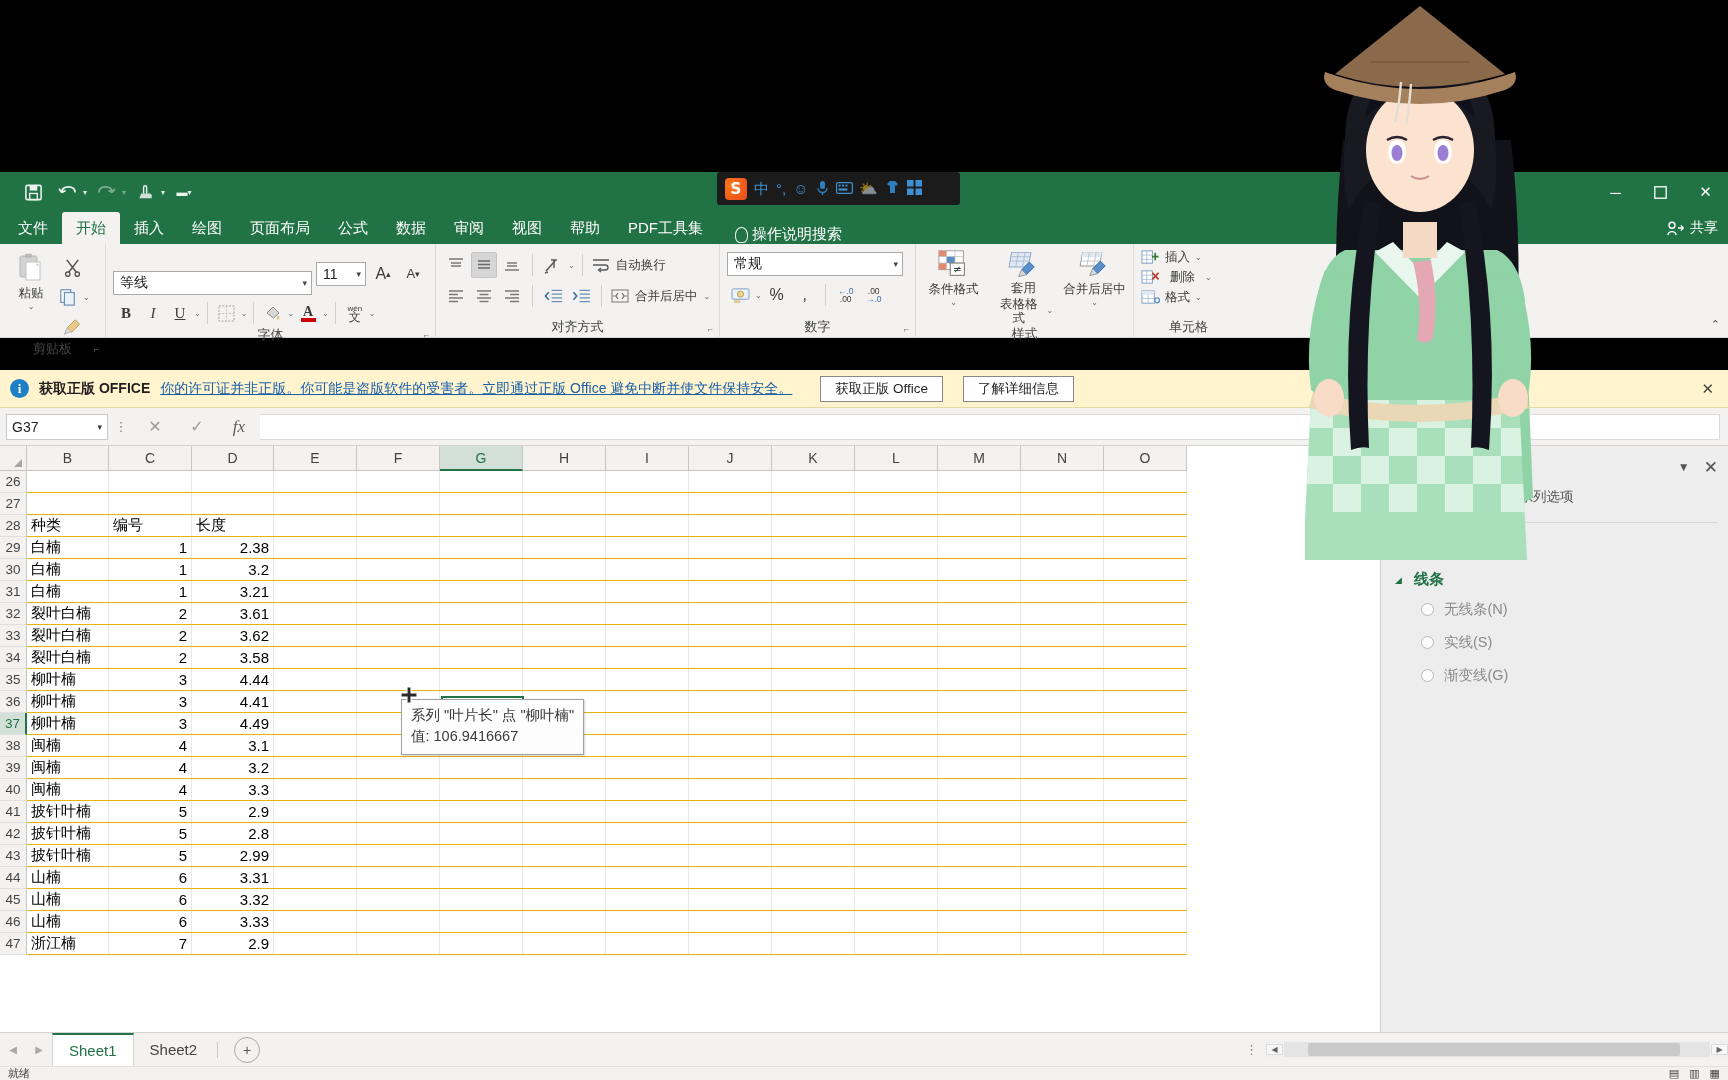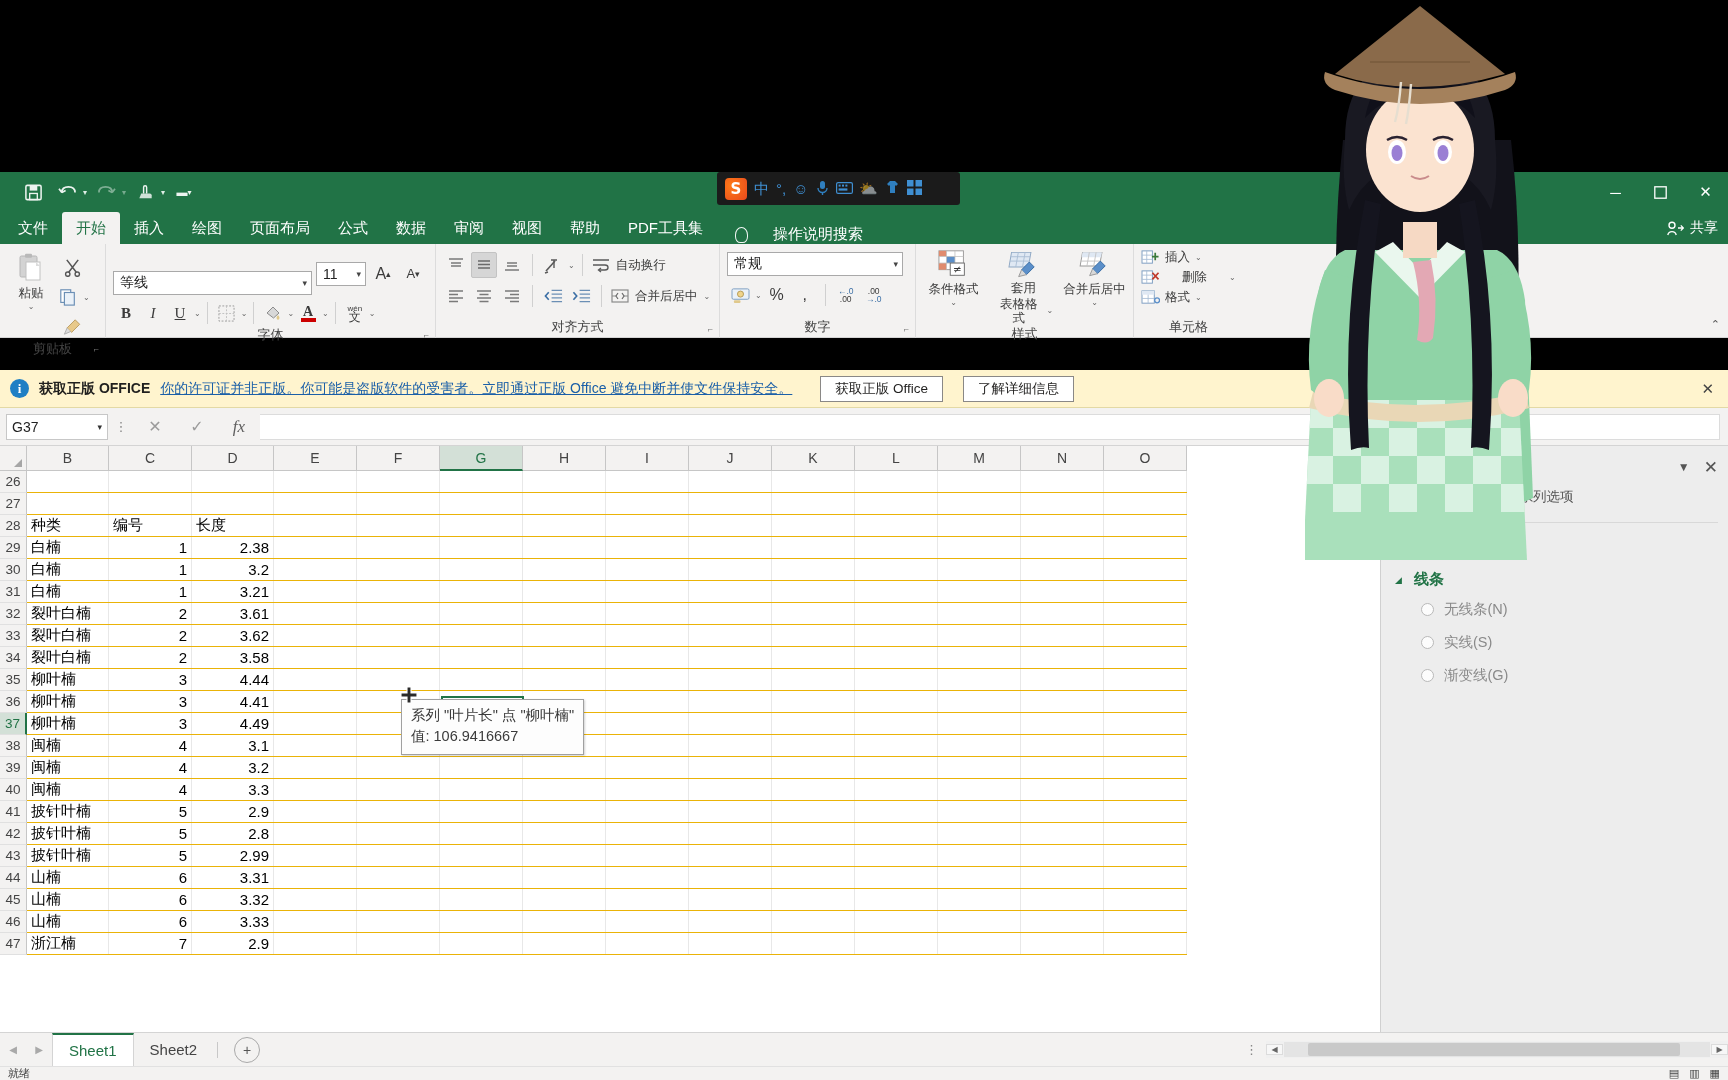--- a/index.html
+++ b/index.html
@@ -47,21 +47,21 @@
   }
   .tab {
     height:32px; padding:0 14px; color:#fff; font-size:15px;
     display:flex; align-items:center; white-space:nowrap;
   }
   .tab.active { background:#f3f2f1; color:#217346; font-weight:normal; border-radius:3px 3px 0 0; }
   .tabstrip-right {
     position:absolute; right:10px; top:212px; height:32px; display:flex; align-items:center; gap:6px;
     color:#fff; font-size:14px;
   }
-  .tell-me { display:flex; align-items:center; gap:25px; color:#fff; font-size:15px; margin-left:18px; }
+  .tell-me { display:flex; align-items:center; gap:4px; color:#fff; font-size:15px; margin-left:18px; }
   .bulb {
     width:13px; height:16px; border:1.6px solid #fff; border-radius:50% 50% 40% 40%;
     position:relative; opacity:.95;
   }
   .bulb::after{ content:""; position:absolute; left:3px; bottom:-4px; width:5px; height:3px; border-bottom:1.6px solid #fff; }
 
   
   .ribbon {
     position:absolute; left:0; top:244px; width:1728px; height:94px;
     background:#f3f2f1; border-bottom:1px solid #d4d4d4;
@@ -629,21 +629,21 @@
       <div class="rgroup-body" style="flex-direction:column;gap:3px;padding-top:5px;">
         <div class="row" style="gap:5px;">
           <svg width="19" height="17" viewBox="0 0 20 18">
               <rect x="1" y="2" width="11" height="13" fill="#fff" stroke="#7a9cc0"></rect>
               <path d="M1 6.5 H12 M1 11 H12 M6 2 V15" stroke="#a9bdd4" stroke-width=".9"></path>
               <path d="M15 4 V12 M11.5 8 H18.5" stroke="#3a7a3a" stroke-width="1.8"></path>
             </svg>
           <span class="lbl-sm">插入</span>
           <span class="caret-s">⌄</span>
         </div>
-        <div class="row" style="gap:22px;">
+        <div class="row" style="gap:10px;">
           <svg width="19" height="17" viewBox="0 0 20 18">
               <rect x="1" y="2" width="11" height="13" fill="#fff" stroke="#7a9cc0"></rect>
               <path d="M1 6.5 H12 M1 11 H12 M6 2 V15" stroke="#a9bdd4" stroke-width=".9"></path>
               <path d="M12 4 L18.5 11 M18.5 4 L12 11" stroke="#c0392b" stroke-width="1.8"></path>
             </svg>
           <span class="lbl-sm">删除</span>
           <span class="caret-s">⌄</span>
         </div>
         <div class="row" style="gap:5px;">
           <svg width="19" height="17" viewBox="0 0 20 18">

